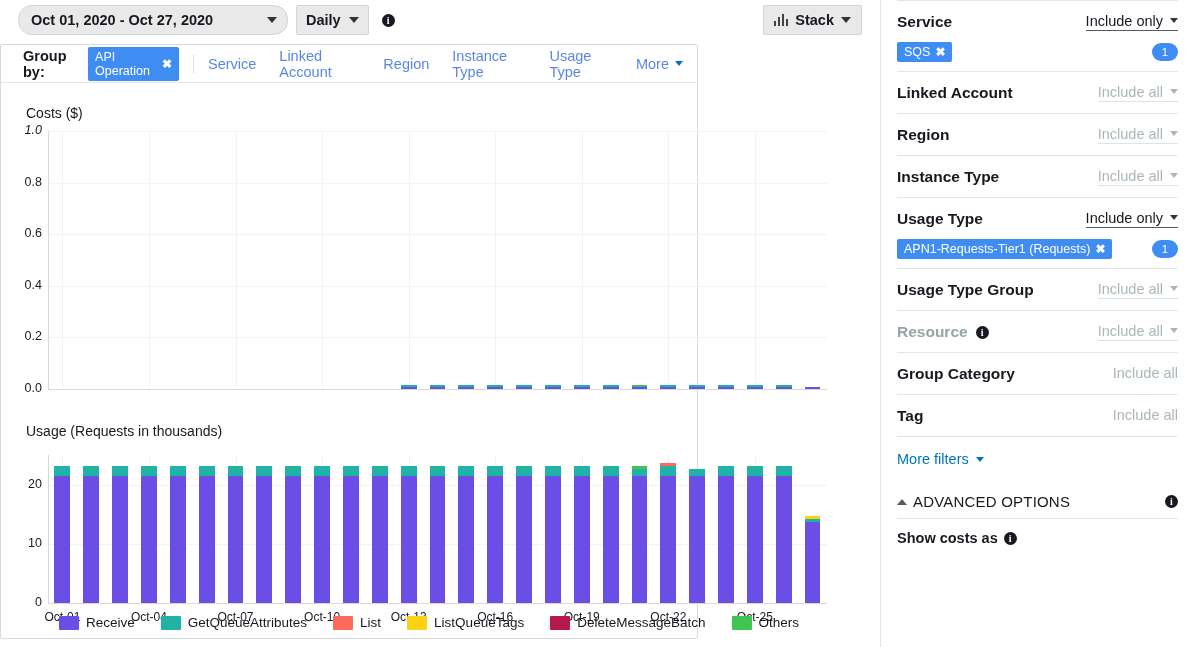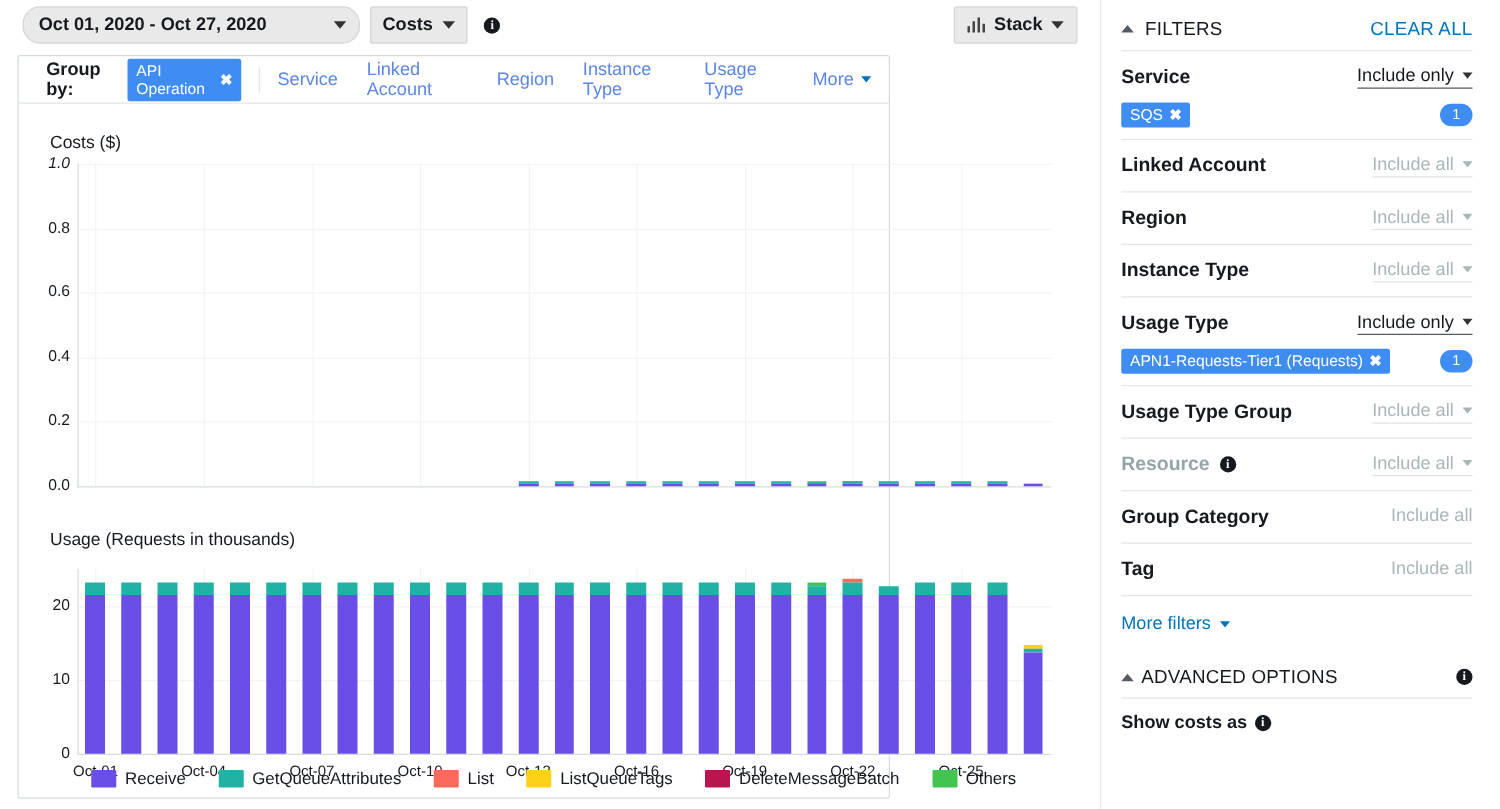--- a/index.html
+++ b/index.html
@@ -52,21 +52,21 @@
     position: absolute; right: 18px; top: 5px;
     height: 30px; background: #e9e9e9; border: 1px solid #d5d5d5; border-radius: 2px;
     display: flex; align-items: center; gap: 7px; padding: 0 10px;
     font-size: 14.5px; font-weight: bold; cursor: pointer;
   }
   .bars-icon { display: flex; align-items: flex-end; gap: 1.5px; height: 12px; }
   .bars-icon i { width: 2.5px; background: #444; display: block; }
 
   
   .card {
-    position: absolute; left: 14px; top: 44px; width: 698px; height: 595px;
+    position: absolute; left: 0; top: 44px; width: 698px; height: 595px;
     background: #fff; border: 1px solid #d5dbdb; border-radius: 2px;
   }
   .groupby-row {
     height: 38px; border-bottom: 1px solid #e4e7e7;
     display: flex; align-items: center; padding: 0 14px 0 22px;
     font-size: 14.5px;
   }
   .groupby-label { font-weight: bold; margin-right: 8px; }
   .chip-blue {
     background: #3f8df3; color: #fff; border-radius: 2px;
@@ -147,21 +147,21 @@
 <div id="app">
 
   <div class="main-col">
 
     <div class="toolbar">
       <div class="date-picker">
         <span>Oct 01, 2020 - Oct 27, 2020</span>
         <span class="caret"></span>
       </div>
       <div class="gran-picker">
-        <span>Costs</span>
+        <span>Daily</span>
         <span class="caret"></span>
       </div>
       <span class="info-dot" style="margin-left:13px">i</span>
 
       <div class="stack-btn">
         <span class="bars-icon">
           <i style="height:5px"></i>
             <i style="height:9px"></i>
             <i style="height:12px"></i>
             <i style="height:7px"></i>
@@ -440,27 +440,20 @@
               <span class="swatch" style="background: rgb(63, 197, 80);"></span>
               <span>Others</span>
             </div>
           </div>
         </div>
     </div>
   </div>
 
   <div class="side">
 
-    <div class="side-head">
-      <div class="side-head-left">
-        <span class="caret up"></span>
-        <span>FILTERS</span>
-      </div>
-      <span class="clear-all">CLEAR ALL</span>
-    </div>
     <div class="hr"></div>
 
     <div id="filter-rows">
         <div class="frow">
           <span class="fname">Service</span>
           <span class="fval">
             <span>Include only</span>
             <span class="caret sm"></span>
           </span>
         </div>

